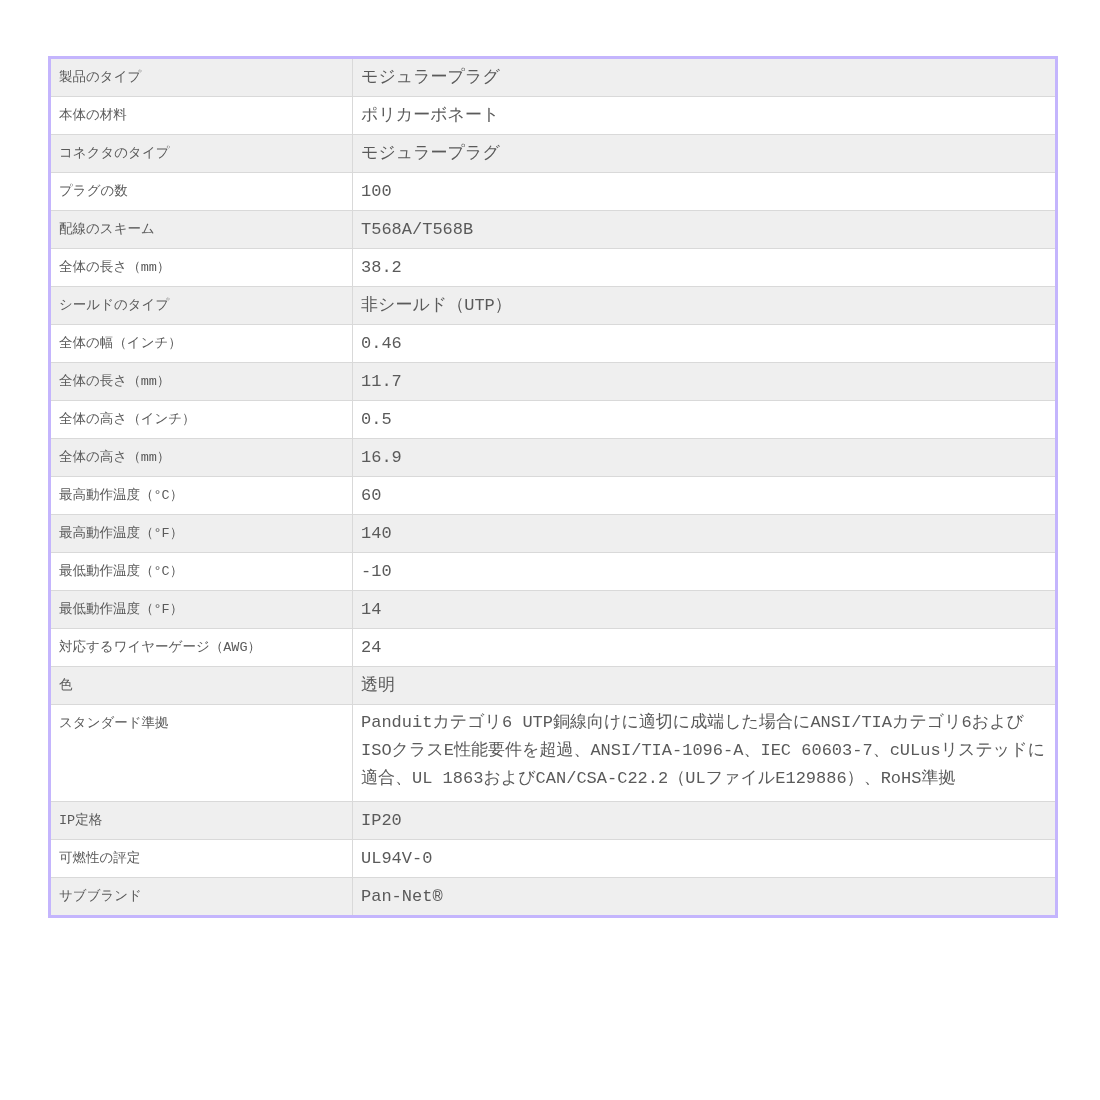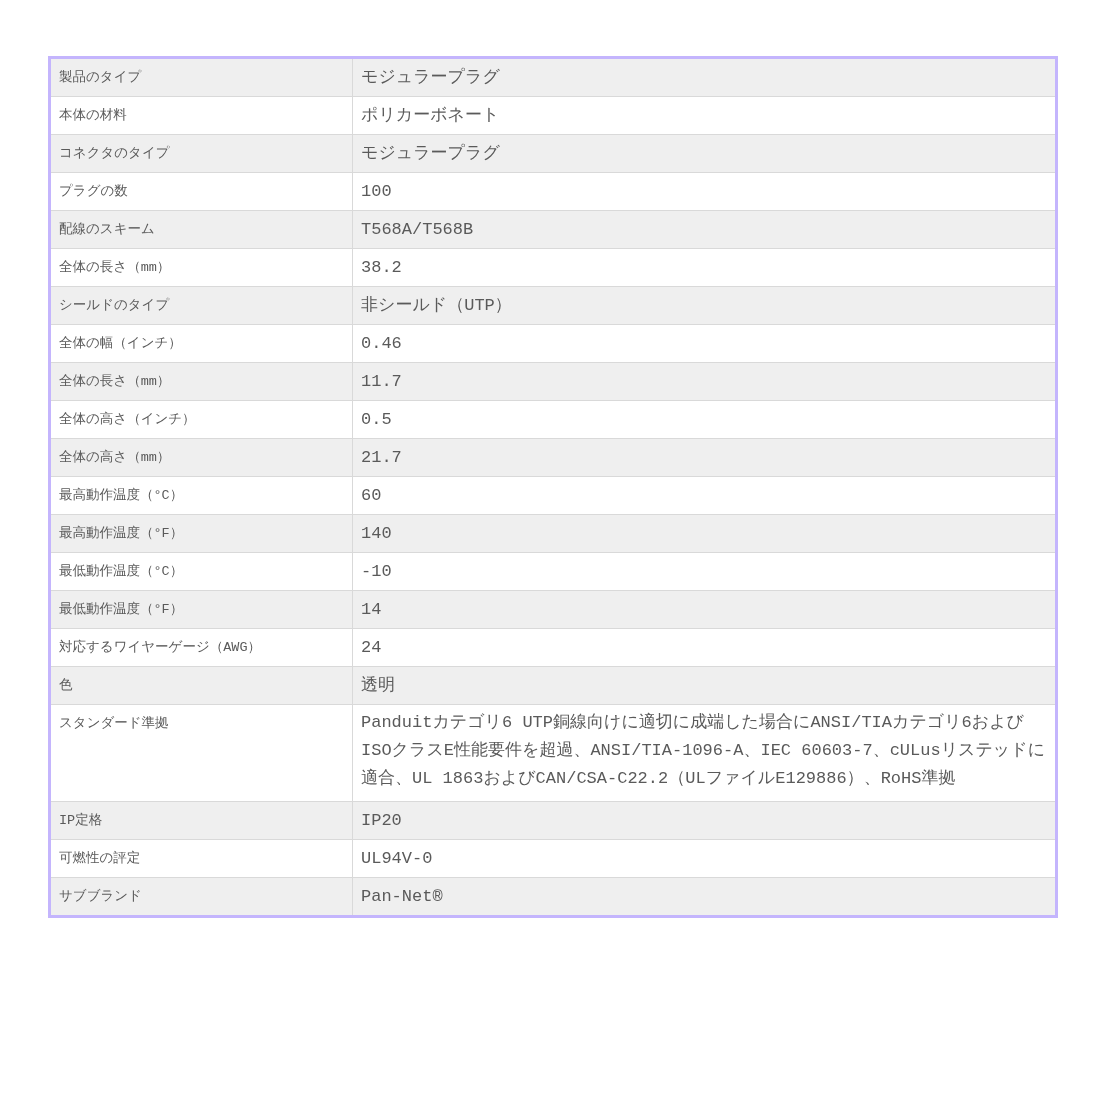--- a/index.html
+++ b/index.html
@@ -72,21 +72,21 @@
     <tr>
         <td class="label">全体の長さ（mm）</td>
         <td class="value">11.7</td>
       </tr>
     <tr>
         <td class="label">全体の高さ（インチ）</td>
         <td class="value">0.5</td>
       </tr>
     <tr>
         <td class="label">全体の高さ（mm）</td>
-        <td class="value">21.7</td>
+        <td class="value">16.9</td>
       </tr>
     <tr>
         <td class="label">最高動作温度（°C）</td>
         <td class="value">60</td>
       </tr>
     <tr>
         <td class="label">最高動作温度（°F）</td>
         <td class="value">140</td>
       </tr>
     <tr>

